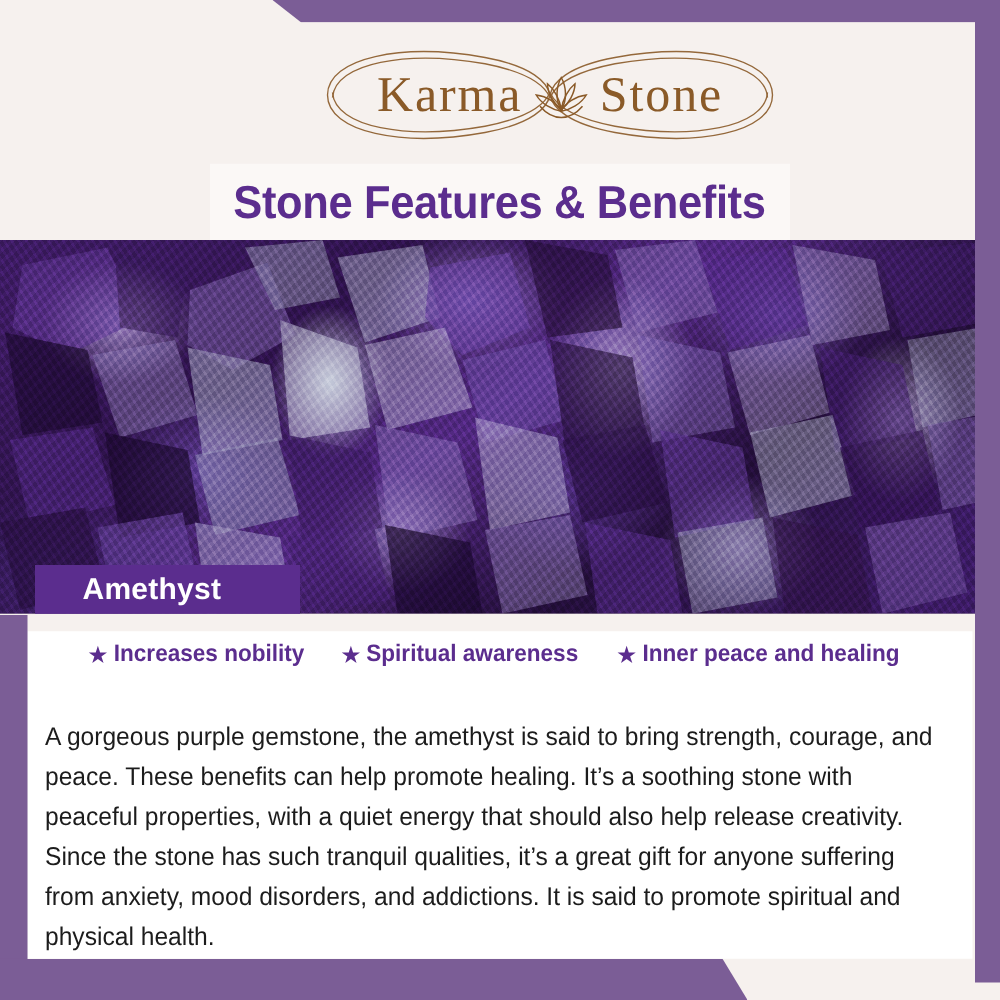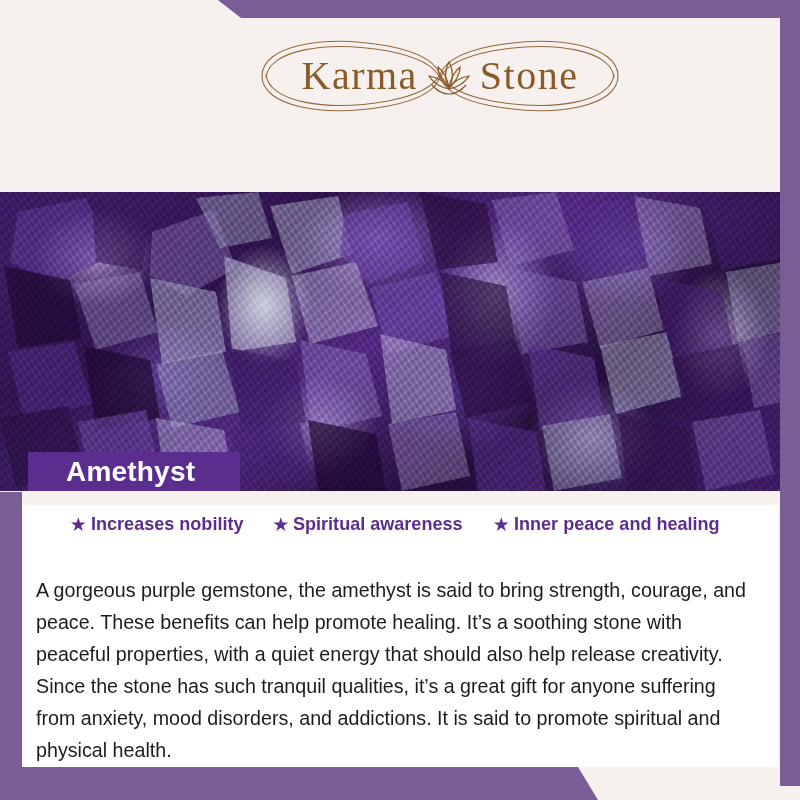--- a/index.html
+++ b/index.html
@@ -196,21 +196,21 @@
     background: #5b2d8e;
     z-index: 4;
     display: flex;
     align-items: center;
     padding-left: 38px;
     box-sizing: border-box;
   }
   .stone-banner-name {
     font-family: "Liberation Sans Narrow", "Liberation Sans", sans-serif;
     font-weight: bold;
-    font-size: 28px;
+    font-size: 24px;
     color: #ffffff;
     letter-spacing: 0.2px;
     white-space: nowrap;
   }
 
   
   .content-strip {
     position: absolute;
     top: 491px; left: 0;
     width: 800px;
@@ -303,20 +303,23 @@
               <path d="M23,35 C30,34 39,29 43,22 C35,23 26,28 23,35 Z"></path>
               <path d="M6,31 C12,38 18,40 23,40 C28,40 34,38 40,31"></path>
             </g>
           </svg>
           <span class="logo-word">Stone</span>
         </div>
       </div>
     </div>
   </div>
 
+  <div class="title-band">
+    <span class="title-text">Stone Features &amp; Benefits</span>
+  </div>
 
   <div class="photo">
     <div class="photo-bg"></div>
     <svg class="facet" style="inset:0;width:800px;height:299px" viewBox="0 0 800 299" preserveAspectRatio="none">
       <g>
         <polygon points="18,20 86,6 112,64 54,92 10,70" fill="#6b3fa0" opacity="0.8"></polygon>
         <polygon points="92,10 150,22 142,78 96,70" fill="#3e1d64" opacity="0.85"></polygon>
         <polygon points="152,40 214,18 236,76 186,104 150,84" fill="#8a6fb5" opacity="0.7"></polygon>
         <polygon points="196,6 258,0 272,46 220,56" fill="#bfc8d6" opacity="0.55"></polygon>
         <polygon points="270,14 338,4 352,62 292,82" fill="#cfd7e2" opacity="0.6"></polygon>

